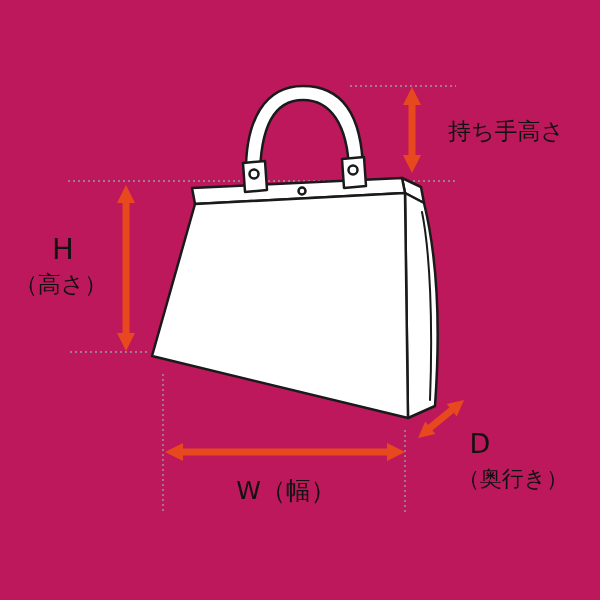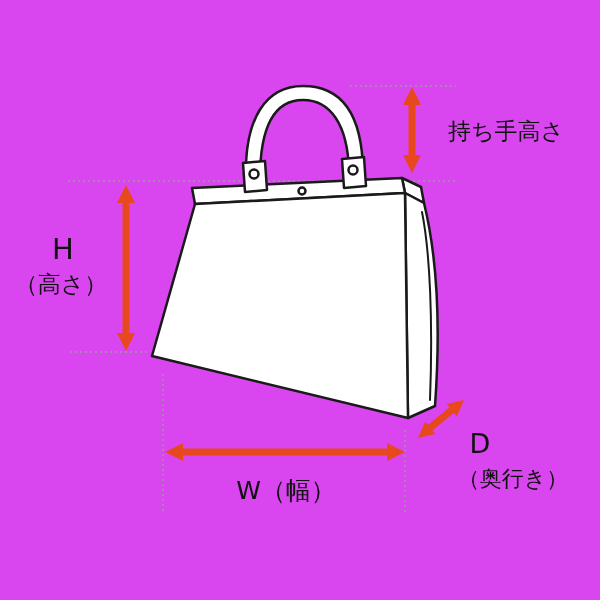--- a/index.html
+++ b/index.html
@@ -4,21 +4,21 @@
 <style>
   html, body {
     margin: 0;
     padding: 0;
     background: #ffffff;
   }
   .stage {
     position: relative;
     width: 600px;
     height: 600px;
-    background: #d946ef;
+    background: #be185d;
     overflow: hidden;
     font-family: "DejaVu Sans", "Liberation Sans", sans-serif;
   }
   svg { display: block; }
   .guide {
     stroke: #9a9a9a;
     stroke-width: 1.4;
     stroke-dasharray: 2 3;
     fill: none;
   }

